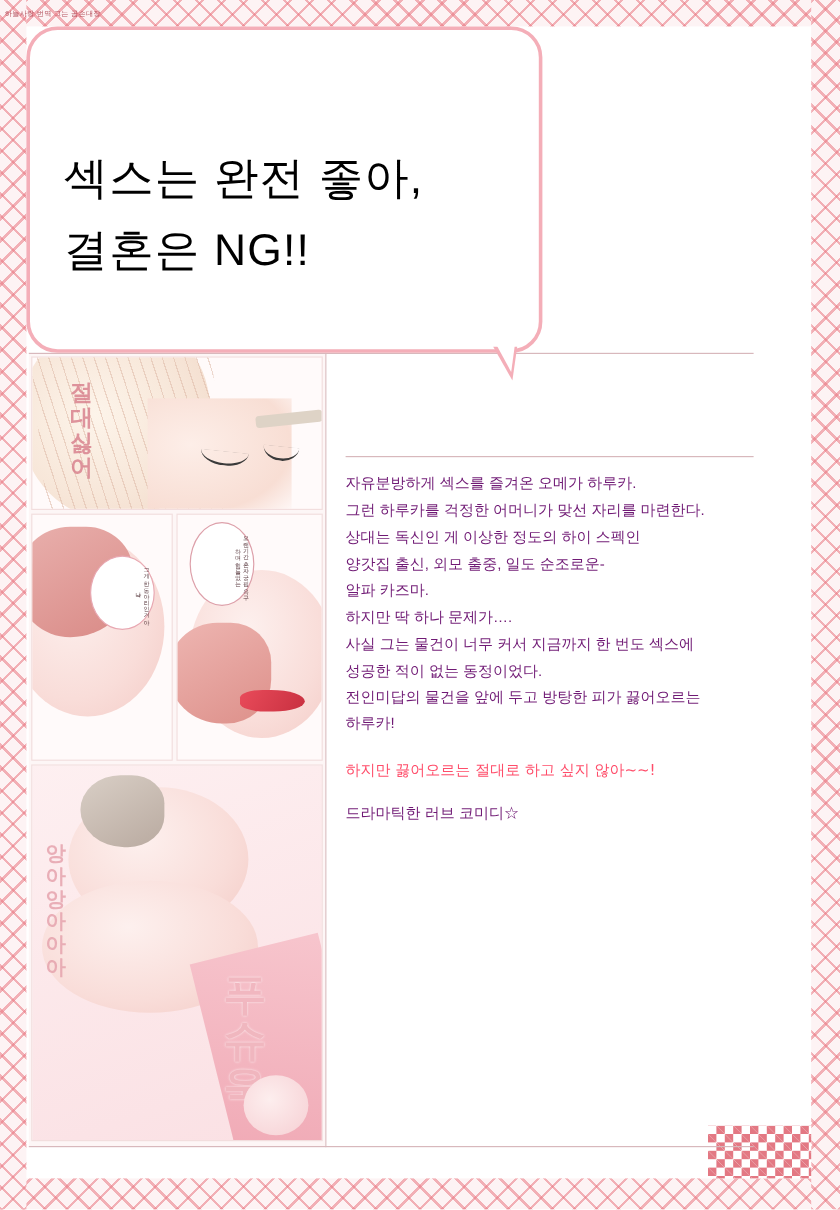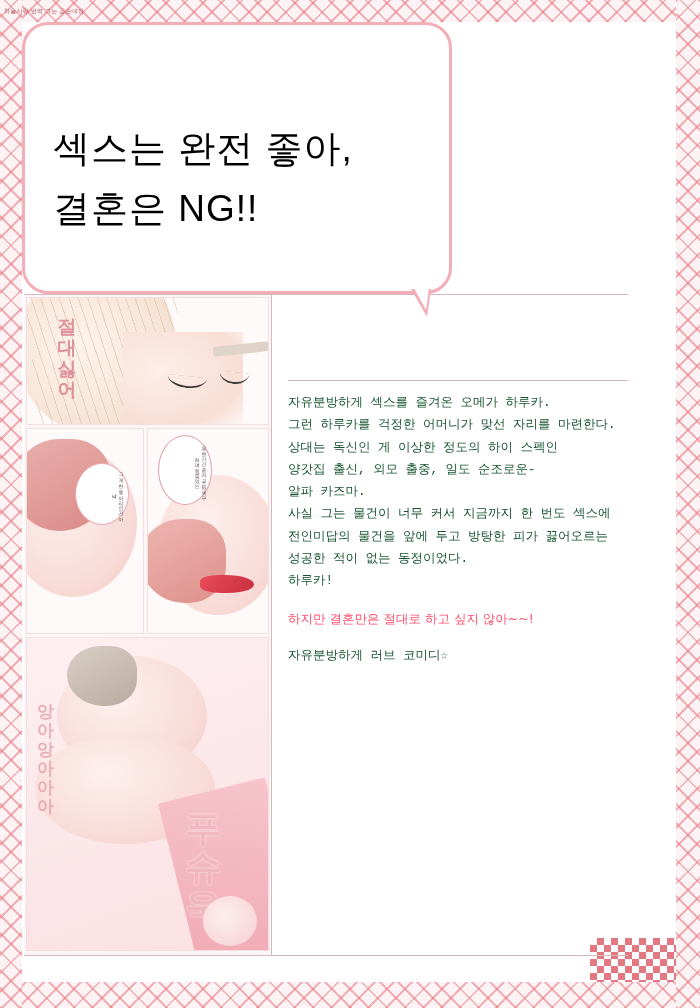--- a/index.html
+++ b/index.html
@@ -204,24 +204,24 @@
 
   
   #desc-column {
     position: absolute;
     left: 288px;
     top: 392px;
     width: 340px;
     z-index: 4;
   }
   .desc-line {
-    font-family: Liberation Mono, monospace;
+    font-family: Liberation Sans, sans-serif;
     font-size: 12.5px;
     line-height: 1.78;
-    color: #14532d;
+    color: #701a75;
     white-space: nowrap;
   }
   .highlight-line {
     font-family: "DejaVu Sans", sans-serif;
     font-size: 12.5px;
     line-height: 1.78;
     color: #ff4d6a;
     white-space: nowrap;
     margin-top: 16px;
     margin-bottom: 14px;
@@ -289,23 +289,24 @@
       <div style="position:absolute;left:176px;top:258px;width:54px;height:50px;background:radial-gradient(ellipse at 40% 40%,#fdeeee,#f6cfd3);border-radius:50%;"></div>
     </div>
   </div>
 
   <div id="desc-column">
     <div class="desc-line">자유분방하게 섹스를 즐겨온 오메가 하루카.</div>
     <div class="desc-line">그런 하루카를 걱정한 어머니가 맞선 자리를 마련한다.</div>
     <div class="desc-line">상대는 독신인 게 이상한 정도의 하이 스펙인</div>
     <div class="desc-line">양갓집 출신, 외모 출중, 일도 순조로운-</div>
     <div class="desc-line">알파 카즈마.</div>
+    <div class="desc-line">하지만 딱 하나 문제가….</div>
     <div class="desc-line">사실 그는 물건이 너무 커서 지금까지 한 번도 섹스에</div>
+    <div class="desc-line">성공한 적이 없는 동정이었다.</div>
     <div class="desc-line">전인미답의 물건을 앞에 두고 방탕한 피가 끓어오르는</div>
-    <div class="desc-line">성공한 적이 없는 동정이었다.</div>
     <div class="desc-line gap-after">하루카!</div>
 
-    <div class="highlight-line">하지만 결혼만은 절대로 하고 싶지 않아~~!</div>
-
-    <div class="desc-line">자유분방하게 러브 코미디☆</div>
+    <div class="highlight-line">하지만 끓어오르는 절대로 하고 싶지 않아~~!</div>
+
+    <div class="desc-line">드라마틱한 러브 코미디☆</div>
   </div>
 
 </div>
 
 </body></html>

